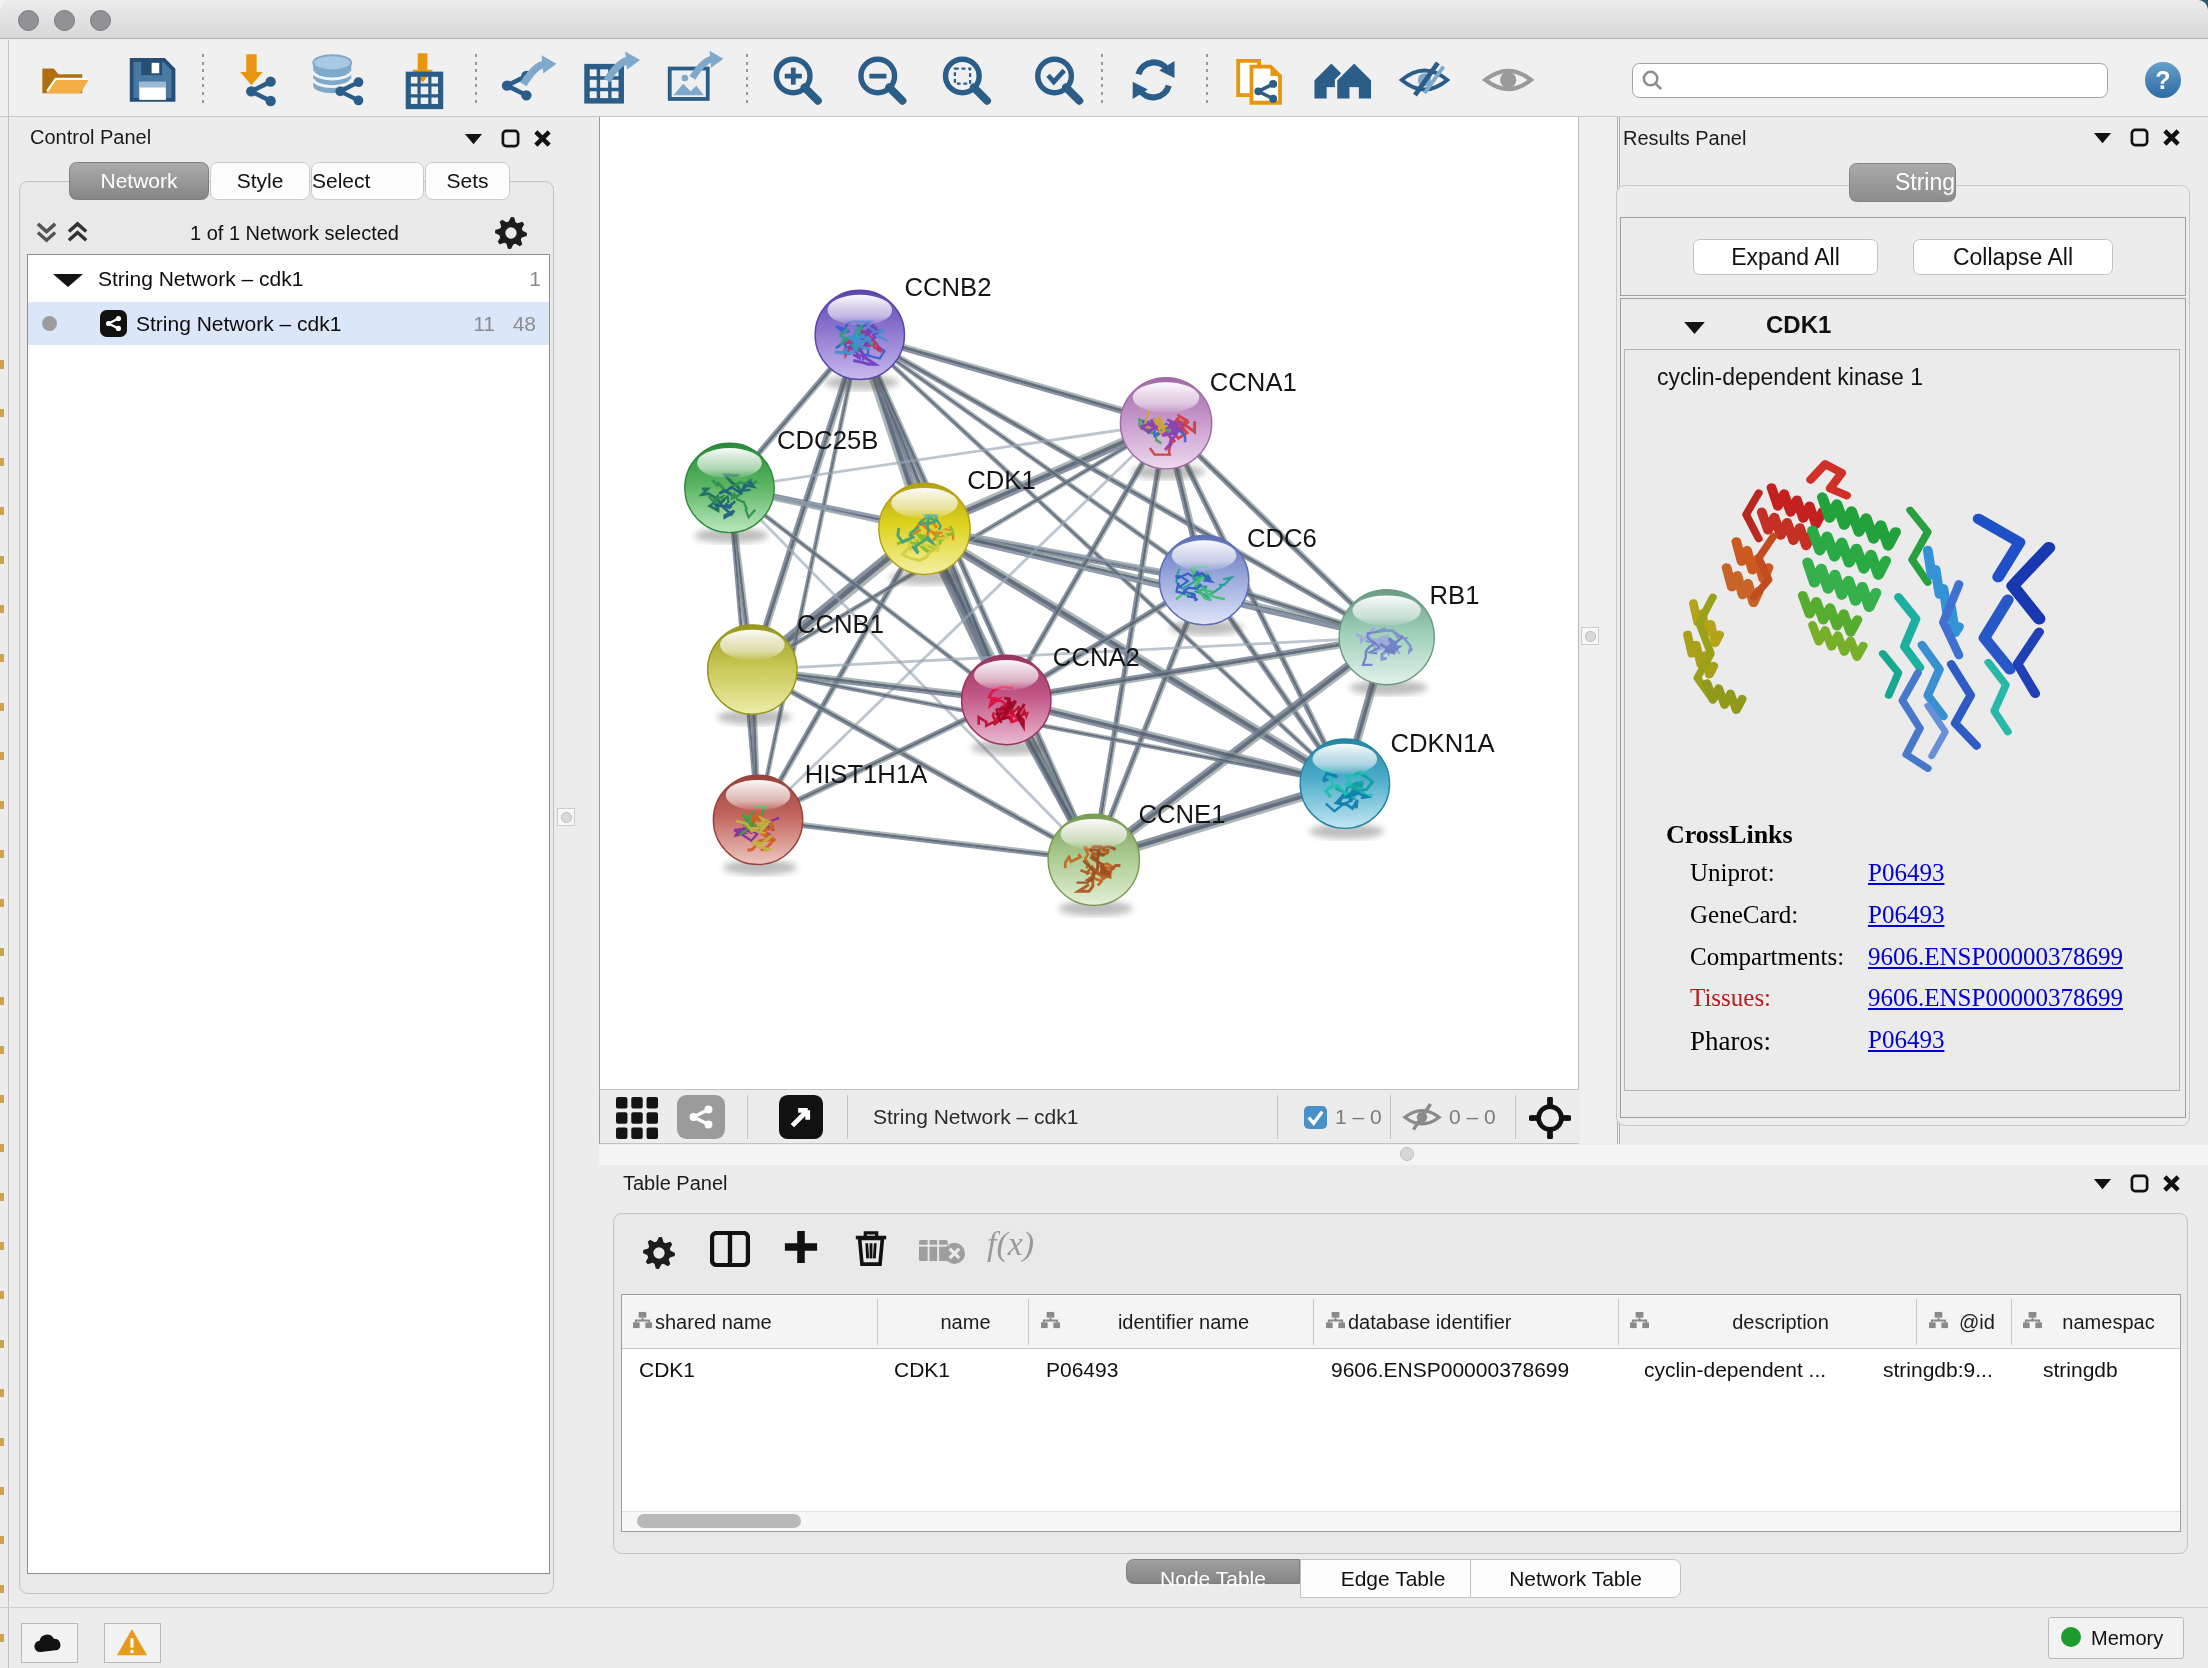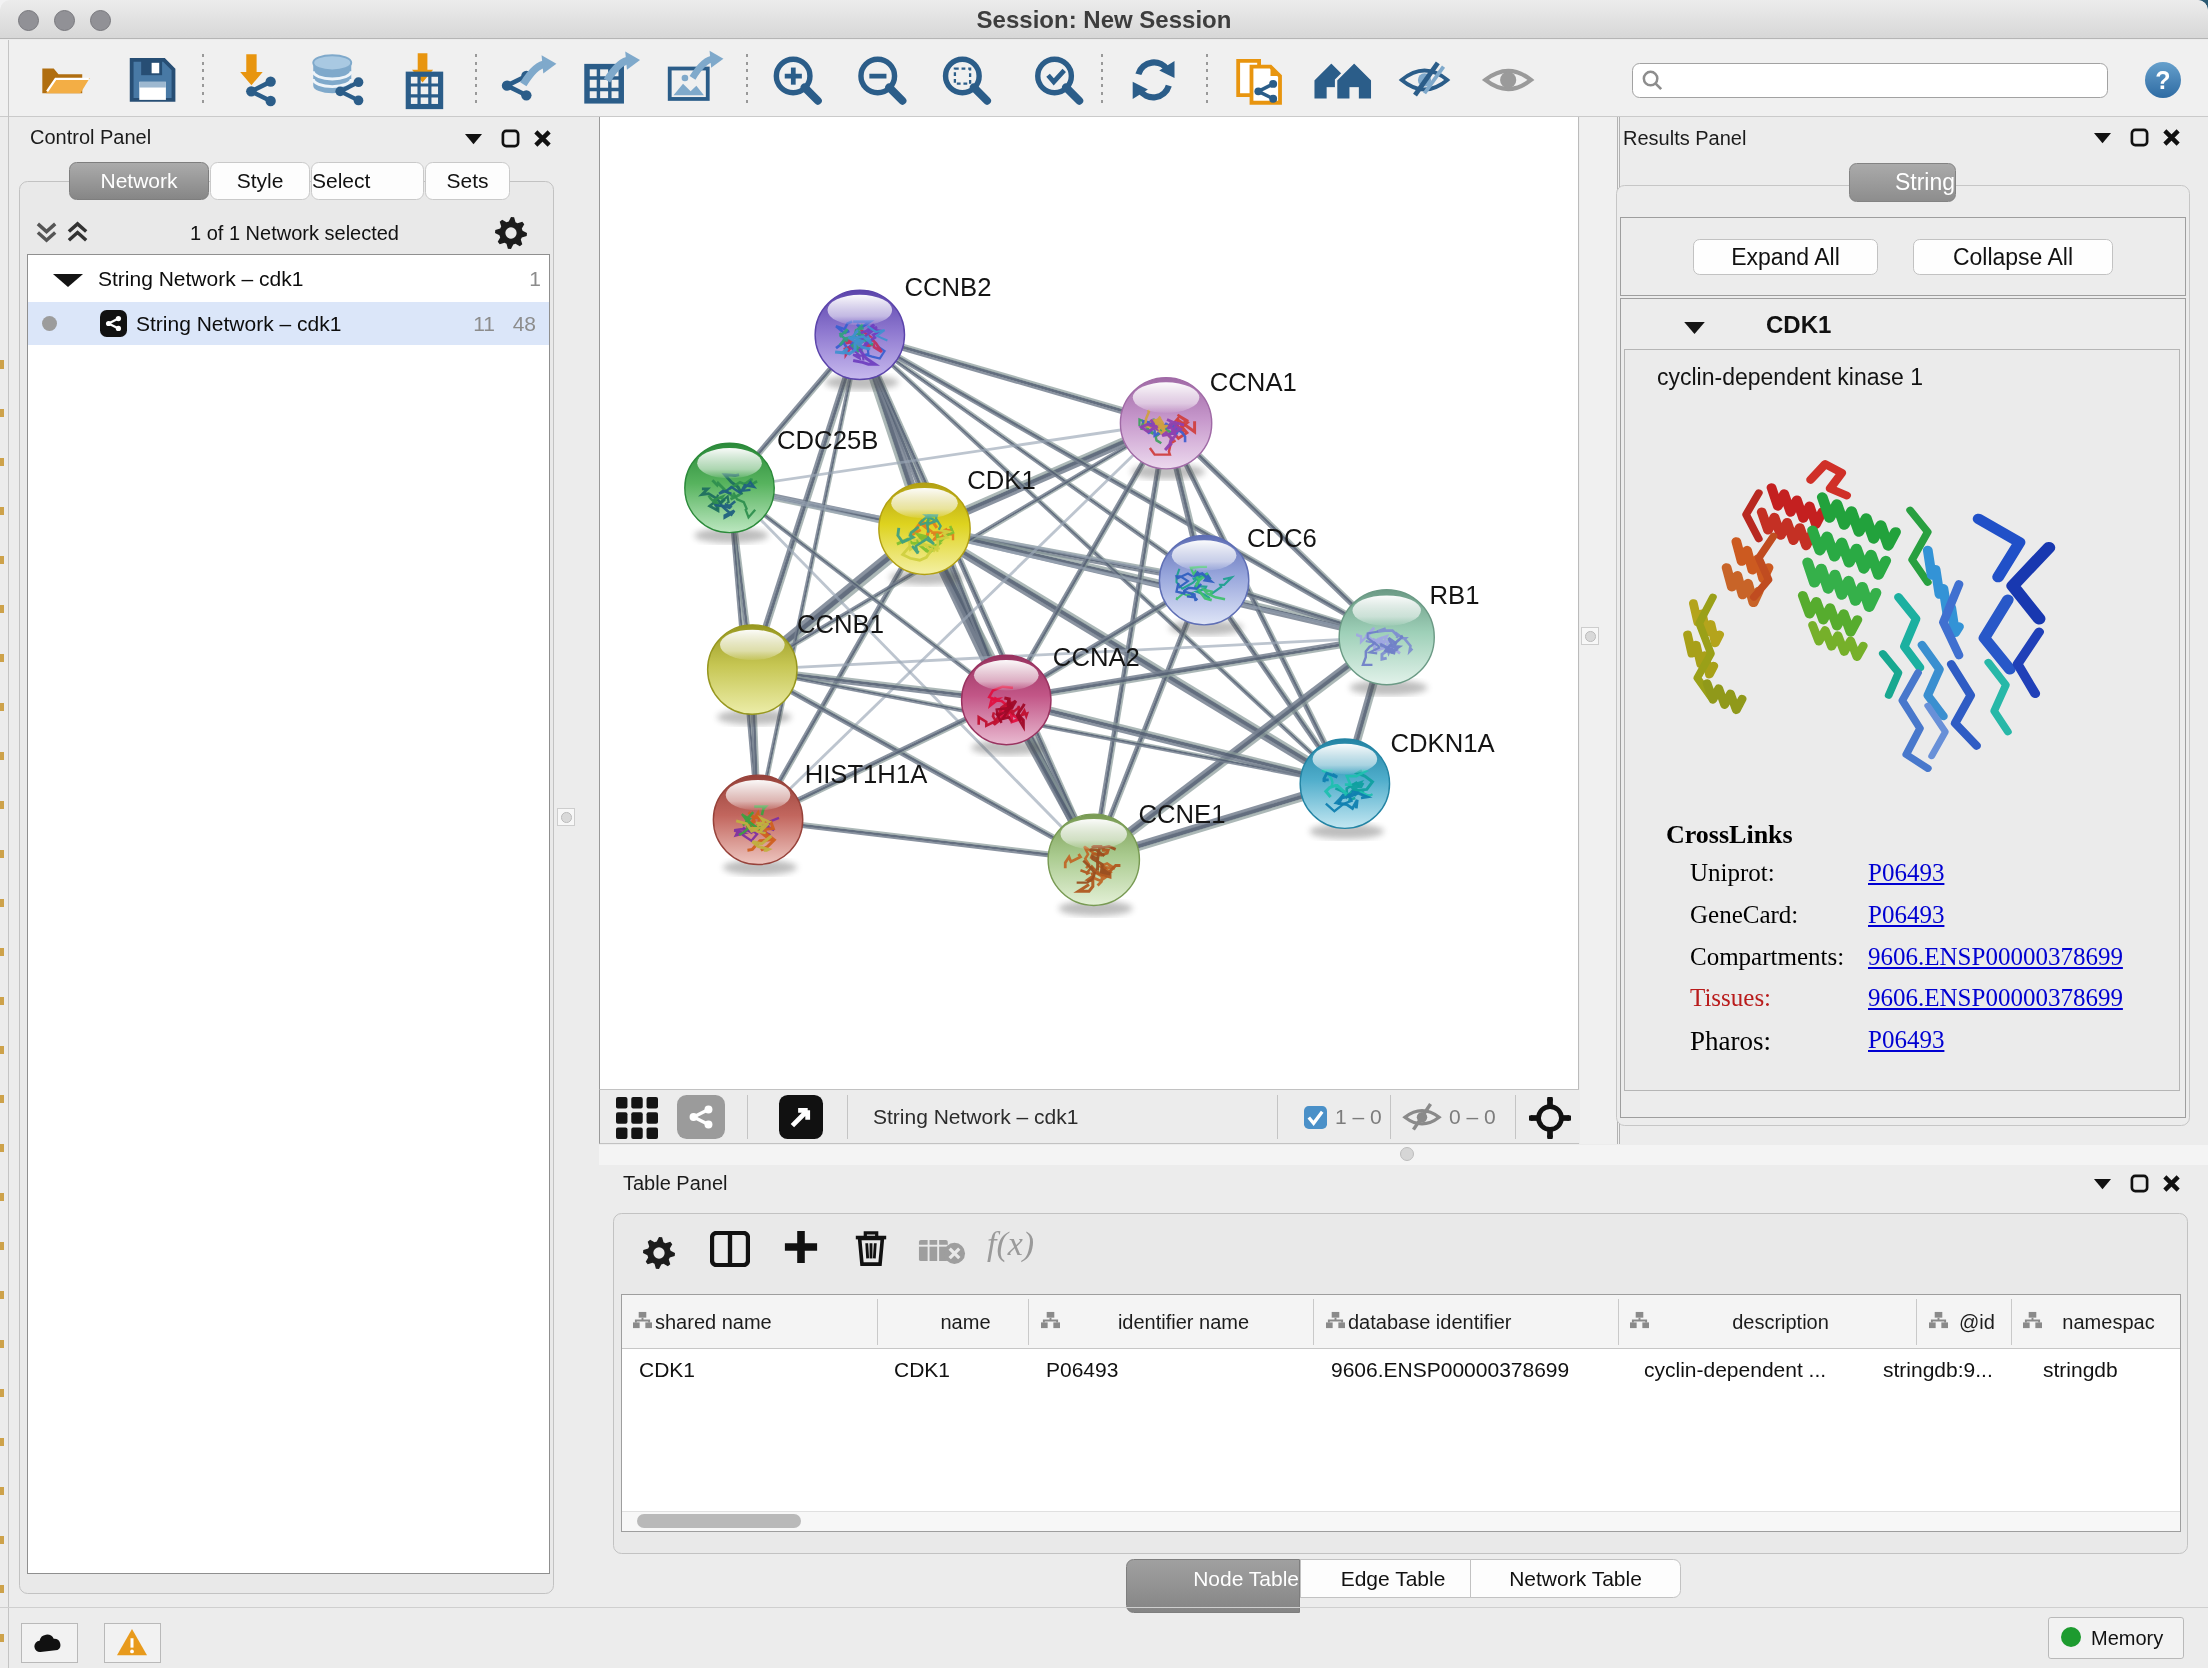--- a/index.html
+++ b/index.html
@@ -8,21 +8,20 @@
 .panel-title{font-size:20px;color:#1b1b1b}
 .vline{position:absolute;width:1px;background:#c4c4c4}
 .dotsep{position:absolute;width:1.9px;background-image:repeating-linear-gradient(to bottom,#999 0 2.9px,transparent 2.9px 7.6px)}
 </style></head><body>
 <div id="corner"></div>
 <div id="win">
     <div class="abs" style="left:0;top:0;width:2208px;height:39px;background:linear-gradient(#ececec,#d7d7d7);border-bottom:1px solid #b5b5b5;border-radius:9.5px 9.5px 0 0"></div>
     <div class="abs" style="left:18px;top:9.5px;width:21px;height:21px;border-radius:50%;background:#919196;border:1px solid #78787d"></div>
     <div class="abs" style="left:54px;top:9.5px;width:21px;height:21px;border-radius:50%;background:#919196;border:1px solid #78787d"></div>
     <div class="abs" style="left:90px;top:9.5px;width:21px;height:21px;border-radius:50%;background:#919196;border:1px solid #78787d"></div>
-    <div class="abs" style="left:0;top:5.7px;width:2208px;text-align:center;font-size:24px;font-weight:bold;color:#3d3d3d">Session: New Session</div>
     <div class="abs" style="left:0;top:40px;width:2208px;height:77px;background:#f0f0f0;border-bottom:1px solid #cacaca"></div>
     <svg style="position:absolute;left:0px;top:40px" width="1598" height="77" viewBox="0 0 1680 81">
       <g transform="translate(70,42)">
         <path d="M -26 14 L -26 -12 L -14 -12 L -9 -6 L 16 -6 L 16 14 z" fill="#b06e10"></path>
         <path d="M -22 14 L -12 -2 L 24 -2 L 14 14 z" fill="#f3ae45"></path>
         <path d="M -21 12 L -12 -1 L 23 -1" fill="none" stroke="#fff" stroke-width="2.4"></path>
       </g>
       <g transform="translate(160,42)">
         <path d="M -22 -21 h 34 l 10 10 v 32 h -44 z" fill="#4879a5"></path>
         <path d="M -22 -21 h 34 l 10 10 v 32 h -44 z" fill="none" stroke="#274e74" stroke-width="4"></path>
@@ -829,21 +828,21 @@
     <div class="abs" style="left:2045px;top:1311px;width:127px;text-align:center;font-size:20px;color:#1c1c1c;overflow:hidden;white-space:nowrap">namespac</div>
     <div class="abs" style="left:639px;top:1358px;font-size:21px;color:#111">CDK1</div>
     <div class="abs" style="left:894px;top:1358px;font-size:21px;color:#111">CDK1</div>
     <div class="abs" style="left:1046px;top:1358px;font-size:21px;color:#111">P06493</div>
     <div class="abs" style="left:1331px;top:1358px;font-size:21px;color:#111">9606.ENSP00000378699</div>
     <div class="abs" style="left:1644px;top:1358px;font-size:21px;color:#111">cyclin-dependent ...</div>
     <div class="abs" style="left:1883px;top:1358px;font-size:21px;color:#111">stringdb:9...</div>
     <div class="abs" style="left:2043px;top:1358px;font-size:21px;color:#111">stringdb</div>
     <div class="abs" style="left:622px;top:1511px;width:1558px;height:20px;background:#f7f7f7;border-top:1px solid #e0e0e0"></div>
     <div class="abs" style="left:637px;top:1514px;width:164px;height:14.3px;background:#b9b9b9;border-radius:7.6px"></div>
-    <div class="abs" style="left:1126px;top:1559px;width:174px;height:54px;background:linear-gradient(#a0a0a0,#858585);color:#fff;border:1px solid #7e7e7e;border-radius:7.6px 0 0 7.6px;font-size:21px;text-align:right;line-height:37px">Node Table</div>
+    <div class="abs" style="left:1126px;top:1559px;width:174px;height:25px;background:linear-gradient(#a0a0a0,#858585);color:#fff;border:1px solid #7e7e7e;border-radius:7.6px 0 0 7.6px;font-size:21px;text-align:center;line-height:37px">Node Table</div>
     <div class="abs" style="left:1300px;top:1559px;width:186px;height:39px;background:#fdfdfd;color:#111;border:1px solid #c2c2c2;border-radius:0;font-size:21px;text-align:center;line-height:37px">Edge Table</div>
     <div class="abs" style="left:1470px;top:1559px;width:211px;height:39px;background:#fdfdfd;color:#111;border:1px solid #c2c2c2;border-radius:0 7.6px 7.6px 0;font-size:21px;text-align:center;line-height:37px">Network Table</div>
     <div class="abs" style="left:0;top:1607px;width:2208px;height:1px;background:#cfcfcf"></div>
     <div class="abs" style="left:21px;top:1623px;width:57px;height:40px;background:#f2f2f2;border:1.9px solid #b9b9b9"></div>
     <svg style="position:absolute;left:32px;top:1633px" width="34" height="21" viewBox="0 0 36 22">
       <path d="M 9 20 a 6 6 0 0 1 -1 -12 a 8 8 0 0 1 15 -2 a 6.5 6.5 0 0 1 4 12 z" fill="#111"></path>
     </svg>
     <div class="abs" style="left:104px;top:1623px;width:57px;height:40px;background:#f2f2f2;border:1.9px solid #b9b9b9"></div>
     <svg style="position:absolute;left:115px;top:1627px" width="34" height="30" viewBox="0 0 36 32">
       <path d="M 18 2 L 34 30 L 2 30 z" fill="#e89a1c"></path>

